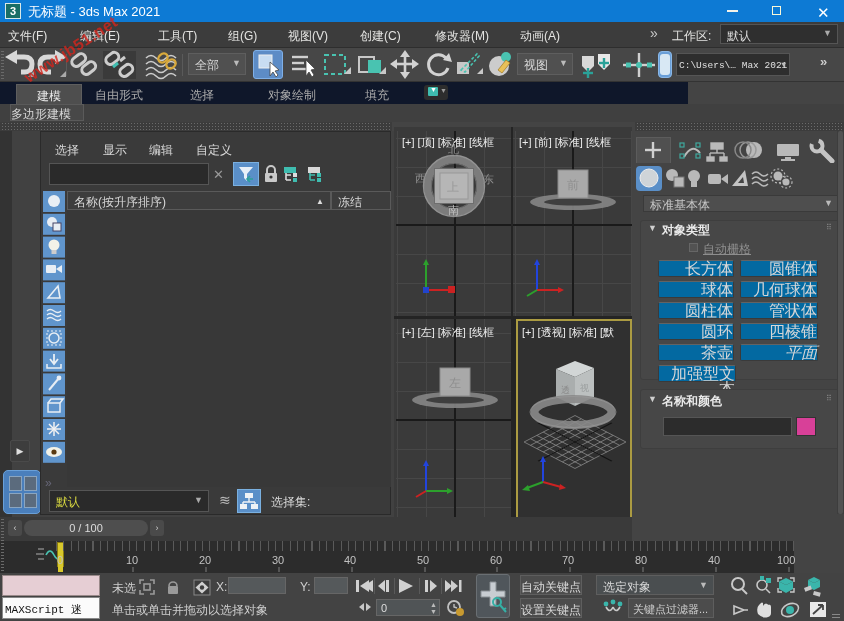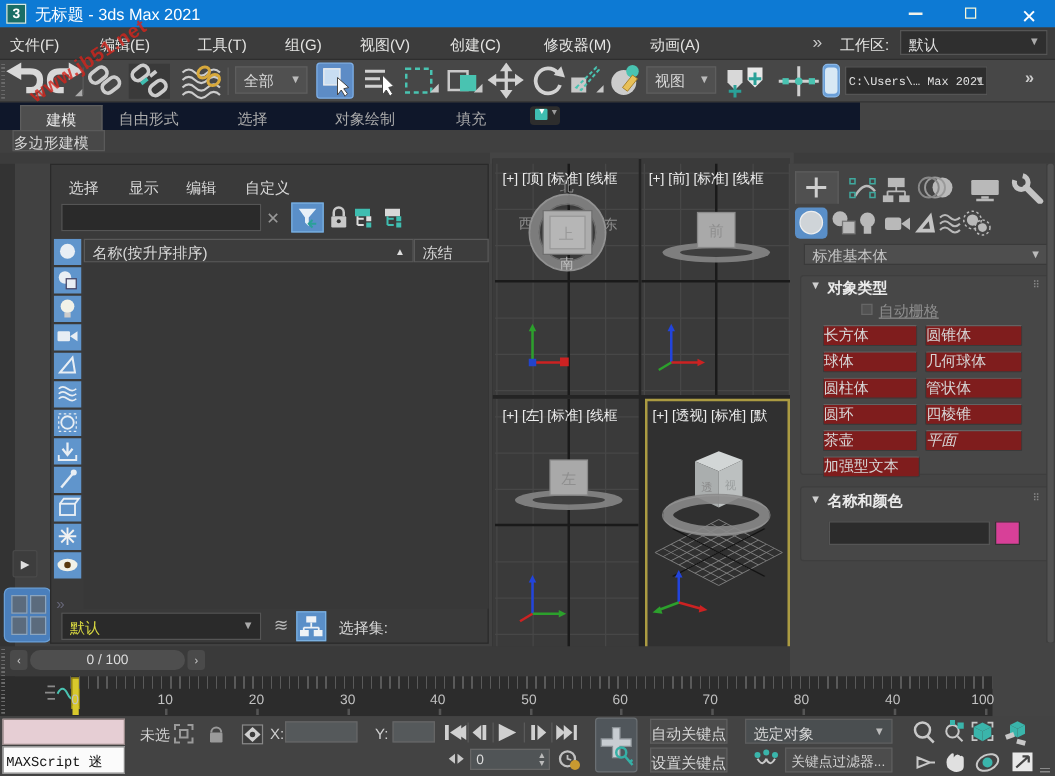--- a/index.html
+++ b/index.html
@@ -1,17 +1,17 @@
 <!DOCTYPE html>
 <html><head><meta charset="utf-8"><style>
 *{margin:0;padding:0;box-sizing:border-box;}
 html,body{width:844px;height:621px;overflow:hidden;background:#444;}
 body{font-family:"Liberation Sans",sans-serif;font-size:12px;color:#d8d8d8;position:relative;}
 .abs{position:absolute;}
-.btn{height:17px;background:#7f1d1d;border:1px solid #3a3a3a;border-top-color:#636363;border-radius:2px;color:#d6d6d6;text-align:left;line-height:15px;font-size:12px;}
+.btn{height:17px;background:#0369a1;border:1px solid #3a3a3a;border-top-color:#636363;border-radius:2px;color:#d6d6d6;text-align:right;line-height:15px;font-size:16px;}
 </style></head>
 <body>
 
 <div class="abs" id="titlebar" style="left:0;top:0;width:844px;height:22px;background:#0d7ad4;color:#fff;">
  <div class="abs" style="left:5px;top:3px;width:16px;height:16px;background:#1a6e66;border:1px solid #d8e8e8;color:#fff;font-weight:bold;font-size:11px;text-align:center;line-height:14px;">3</div>
  <div class="abs" style="left:28px;top:3px;font-size:13px;">无标题 - 3ds Max 2021</div>
  <div class="abs" style="left:727px;top:10px;width:11px;height:2px;background:#f2f2e9;"></div>
  <div class="abs" style="left:772px;top:6px;width:9px;height:9px;border:1.5px solid #f8f8d8;"></div>
  <div class="abs" style="left:817px;top:4px;font-size:15px;color:#fff;">✕</div>
 </div>
@@ -583,20 +583,21 @@
    <path d="M31 8 a4 4 0 0 1 8 0" fill="none" stroke="#9a9a9a" stroke-width="1.6"></path>
   </g>
   <rect x="56" y="2" width="16" height="15" fill="#3c3c3c" stroke="#888"></rect>
   <path d="M64 3.5 L70.5 9.5 L64 15.5 L57.5 9.5 Z" fill="#d0d0d0"></path>
   <circle cx="64" cy="9.5" r="2.2" fill="#3c3c3c"></circle>
  </svg>
  <div class="abs" style="left:216px;top:7px;color:#cfcfcf;">X:</div>
  <div class="abs" style="left:228px;top:4px;width:58px;height:17px;background:#55595b;border:1px solid #666;"></div>
  <div class="abs" style="left:300px;top:7px;color:#cfcfcf;">Y:</div>
  <div class="abs" style="left:314px;top:4px;width:34px;height:17px;background:#55595b;border:1px solid #666;"></div>
+ <div class="abs" style="left:112px;top:29px;color:#cfcfcf;">单击或单击并拖动以选择对象</div>
  <svg class="abs" style="left:355px;top:2px;" width="120" height="22">
   <g fill="#d0d0d0">
    <path d="M2 5 L2 17 M3 5 L3 17" stroke="#d0d0d0" stroke-width="2"></path>
    <path d="M14 5 L5 11 L14 17 Z"></path>
         <path d="M22 5 L13 11 L22 17 Z" transform="translate(-4,0)"></path>
    <path d="M30 5 L23 11 L30 17 Z"></path>
         <rect x="31" y="5" width="3" height="12"></rect>
    <path d="M44 4 L58 11 L44 18 Z"></path>
    <rect x="70" y="5" width="3" height="12"></rect>
         <path d="M75 5 L82 11 L75 17 Z"></path>

